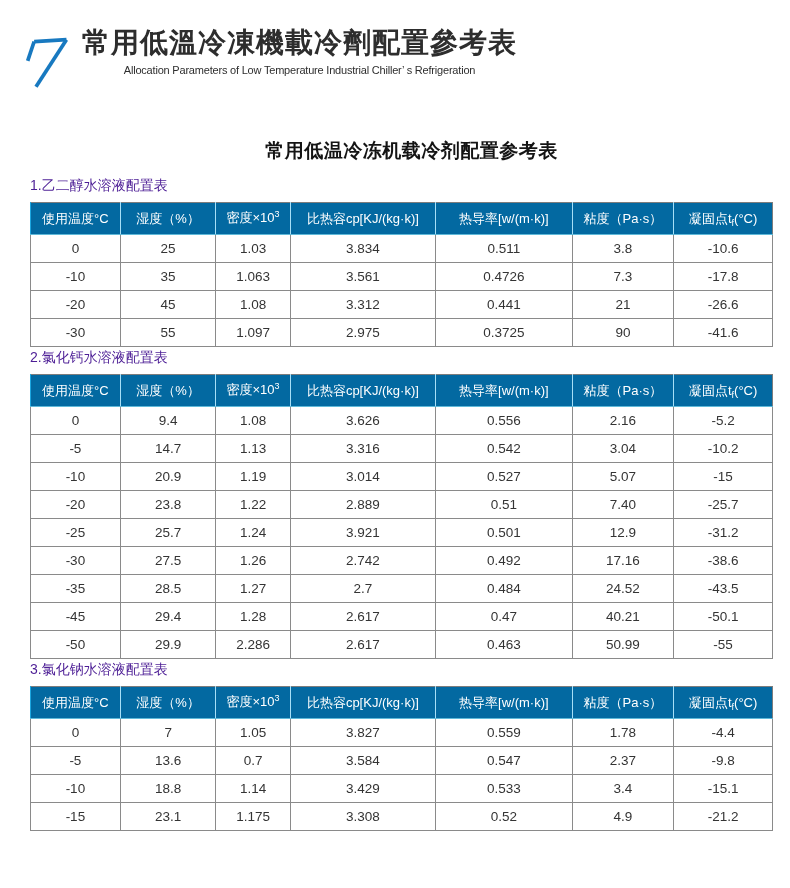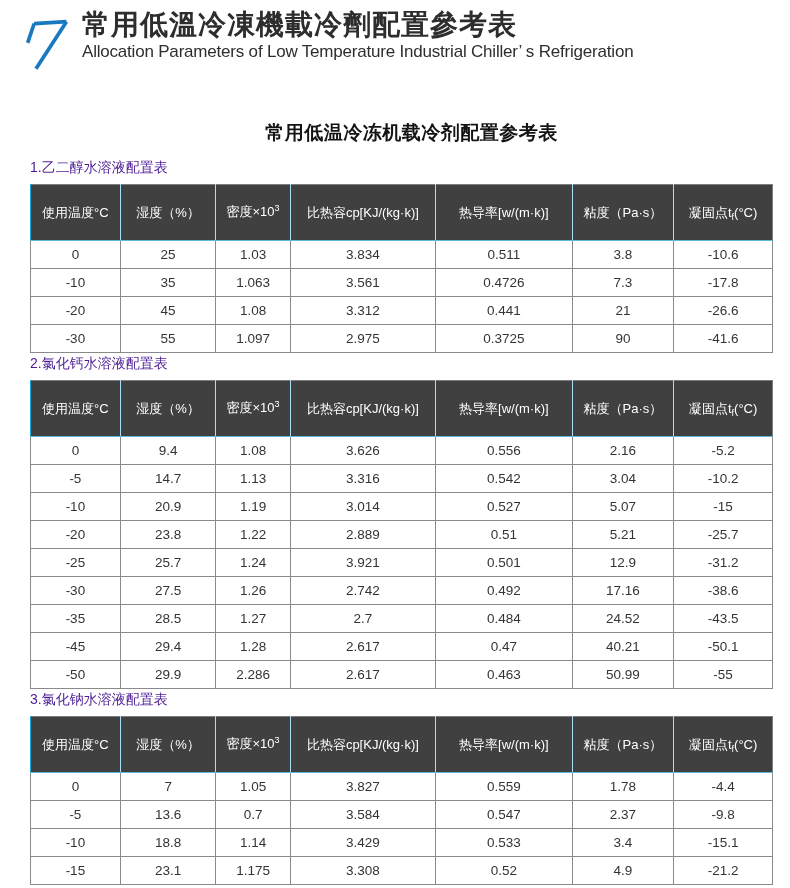--- a/index.html
+++ b/index.html
@@ -1,35 +1,35 @@
 <!DOCTYPE html>
 <html><head>
 <meta charset="utf-8">
 <style>
   html,body { margin:0; padding:0; background:#ffffff; }
   body { font-family:"Liberation Sans","DejaVu Sans",sans-serif; }
   .page { position:relative; width:790px; height:888px; background:#fff; box-sizing:border-box; overflow:hidden; }
 
   
-  .brand { display:flex; align-items:flex-start; padding:9px 0 0 24px; }
+  .brand { display:flex; align-items:flex-start; padding:27px 0 0 24px; }
   .logo { width:48px; height:62px; flex:0 0 auto; margin-top:2px; }
   .brand-titles { margin-left:10px; }
   .title-zh { margin:0; font-size:28px; line-height:32px; font-weight:700; color:#2d2d2d; letter-spacing:1px; }
-  .title-en { margin:2px 0 0; font-size:17px; line-height:18px; color:#2e2e2e; letter-spacing:-0.2px;text-align:center; }
+  .title-en { margin:2px 0 0; font-size:11px; line-height:18px; color:#2e2e2e; letter-spacing:-0.2px;text-align:center; }
 
   
   .doc-title { margin:47px 0 0; text-align:center; font-size:19px; font-weight:600; color:#141414; letter-spacing:0.5px;padding-left:33px; }
 
   
   .section { margin:0 17px 0 30px; }
   .section-label { margin:13px 0 7px 0; font-size:14px; font-weight:400; color:#4c1d95; }
   .section + .section .section-label { margin-top:2px; }
 
   table.data { width:100%; border-collapse:collapse; table-layout:fixed; border:1px solid #7d7d7d; }
-  th { background:#404040; color:#ffffff; font-weight:400; font-size:13px; height:31px; padding:12px 2px;
+  th { background:#0369a1; color:#ffffff; font-weight:400; font-size:13px; height:31px; padding:0 2px;
        border-left:1px solid #a6dff7; border-bottom:1px solid #5fb9d9; }
   th:first-child { border-left:1px solid #1ca6e0; }
   td { border:1px solid #8a8a8a; text-align:center; vertical-align:middle; font-size:13.5px; color:#343434;
        height:27px; padding:0 2px; }
   th sup, th sub { font-size:9px; }
   th sub { vertical-align:-3px; }
 </style>
 </head>
 <body>
 
@@ -165,21 +165,21 @@
             <td>0.527</td>
             <td>5.07</td>
             <td>-15</td>
           </tr>
           <tr>
             <td>-20</td>
             <td>23.8</td>
             <td>1.22</td>
             <td>2.889</td>
             <td>0.51</td>
-            <td>5.21</td>
+            <td>7.40</td>
             <td>-25.7</td>
           </tr>
           <tr>
             <td>-25</td>
             <td>25.7</td>
             <td>1.24</td>
             <td>3.921</td>
             <td>0.501</td>
             <td>12.9</td>
             <td>-31.2</td>

